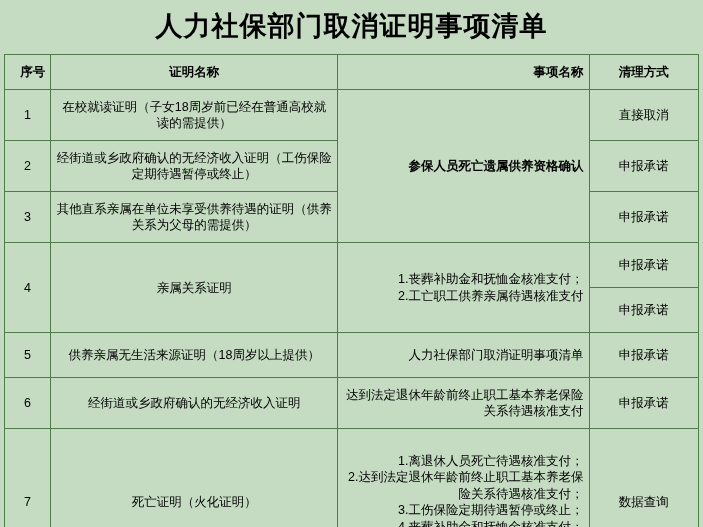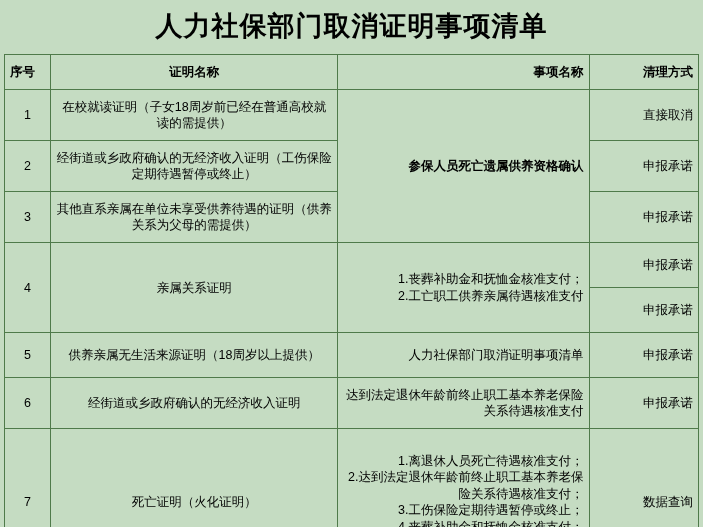--- a/index.html
+++ b/index.html
@@ -46,24 +46,24 @@
     vertical-align: middle;
     background: #c5dcc2;
   }
   thead th {
     font-weight: bold;
     font-size: 15px;
     text-align: center;
     height: 28px;
     padding: 4px 2px;
   }
-  .c-idx { width: 46px; text-align: left; }
+  .c-idx { width: 46px; text-align: right; }
   .c-cert { width: 286px; text-align: center; }
   .c-item { width: 250px; text-align: right; }
-  .c-method { width: 109px; text-align: right; font-size: 13px; }
+  .c-method { width: 109px; text-align: center; font-size: 13px; }
   td.center { text-align: center; }
   .multi { white-space: pre-line; margin-left: 25px; }
   .tall-1 { height: 44px; }
   .tall-2 { height: 38px; }
   .big-row td { height: 140px; }
   .vmid { vertical-align: middle; font-weight: bold; }
 </style>
 </head>
 <body>
 

